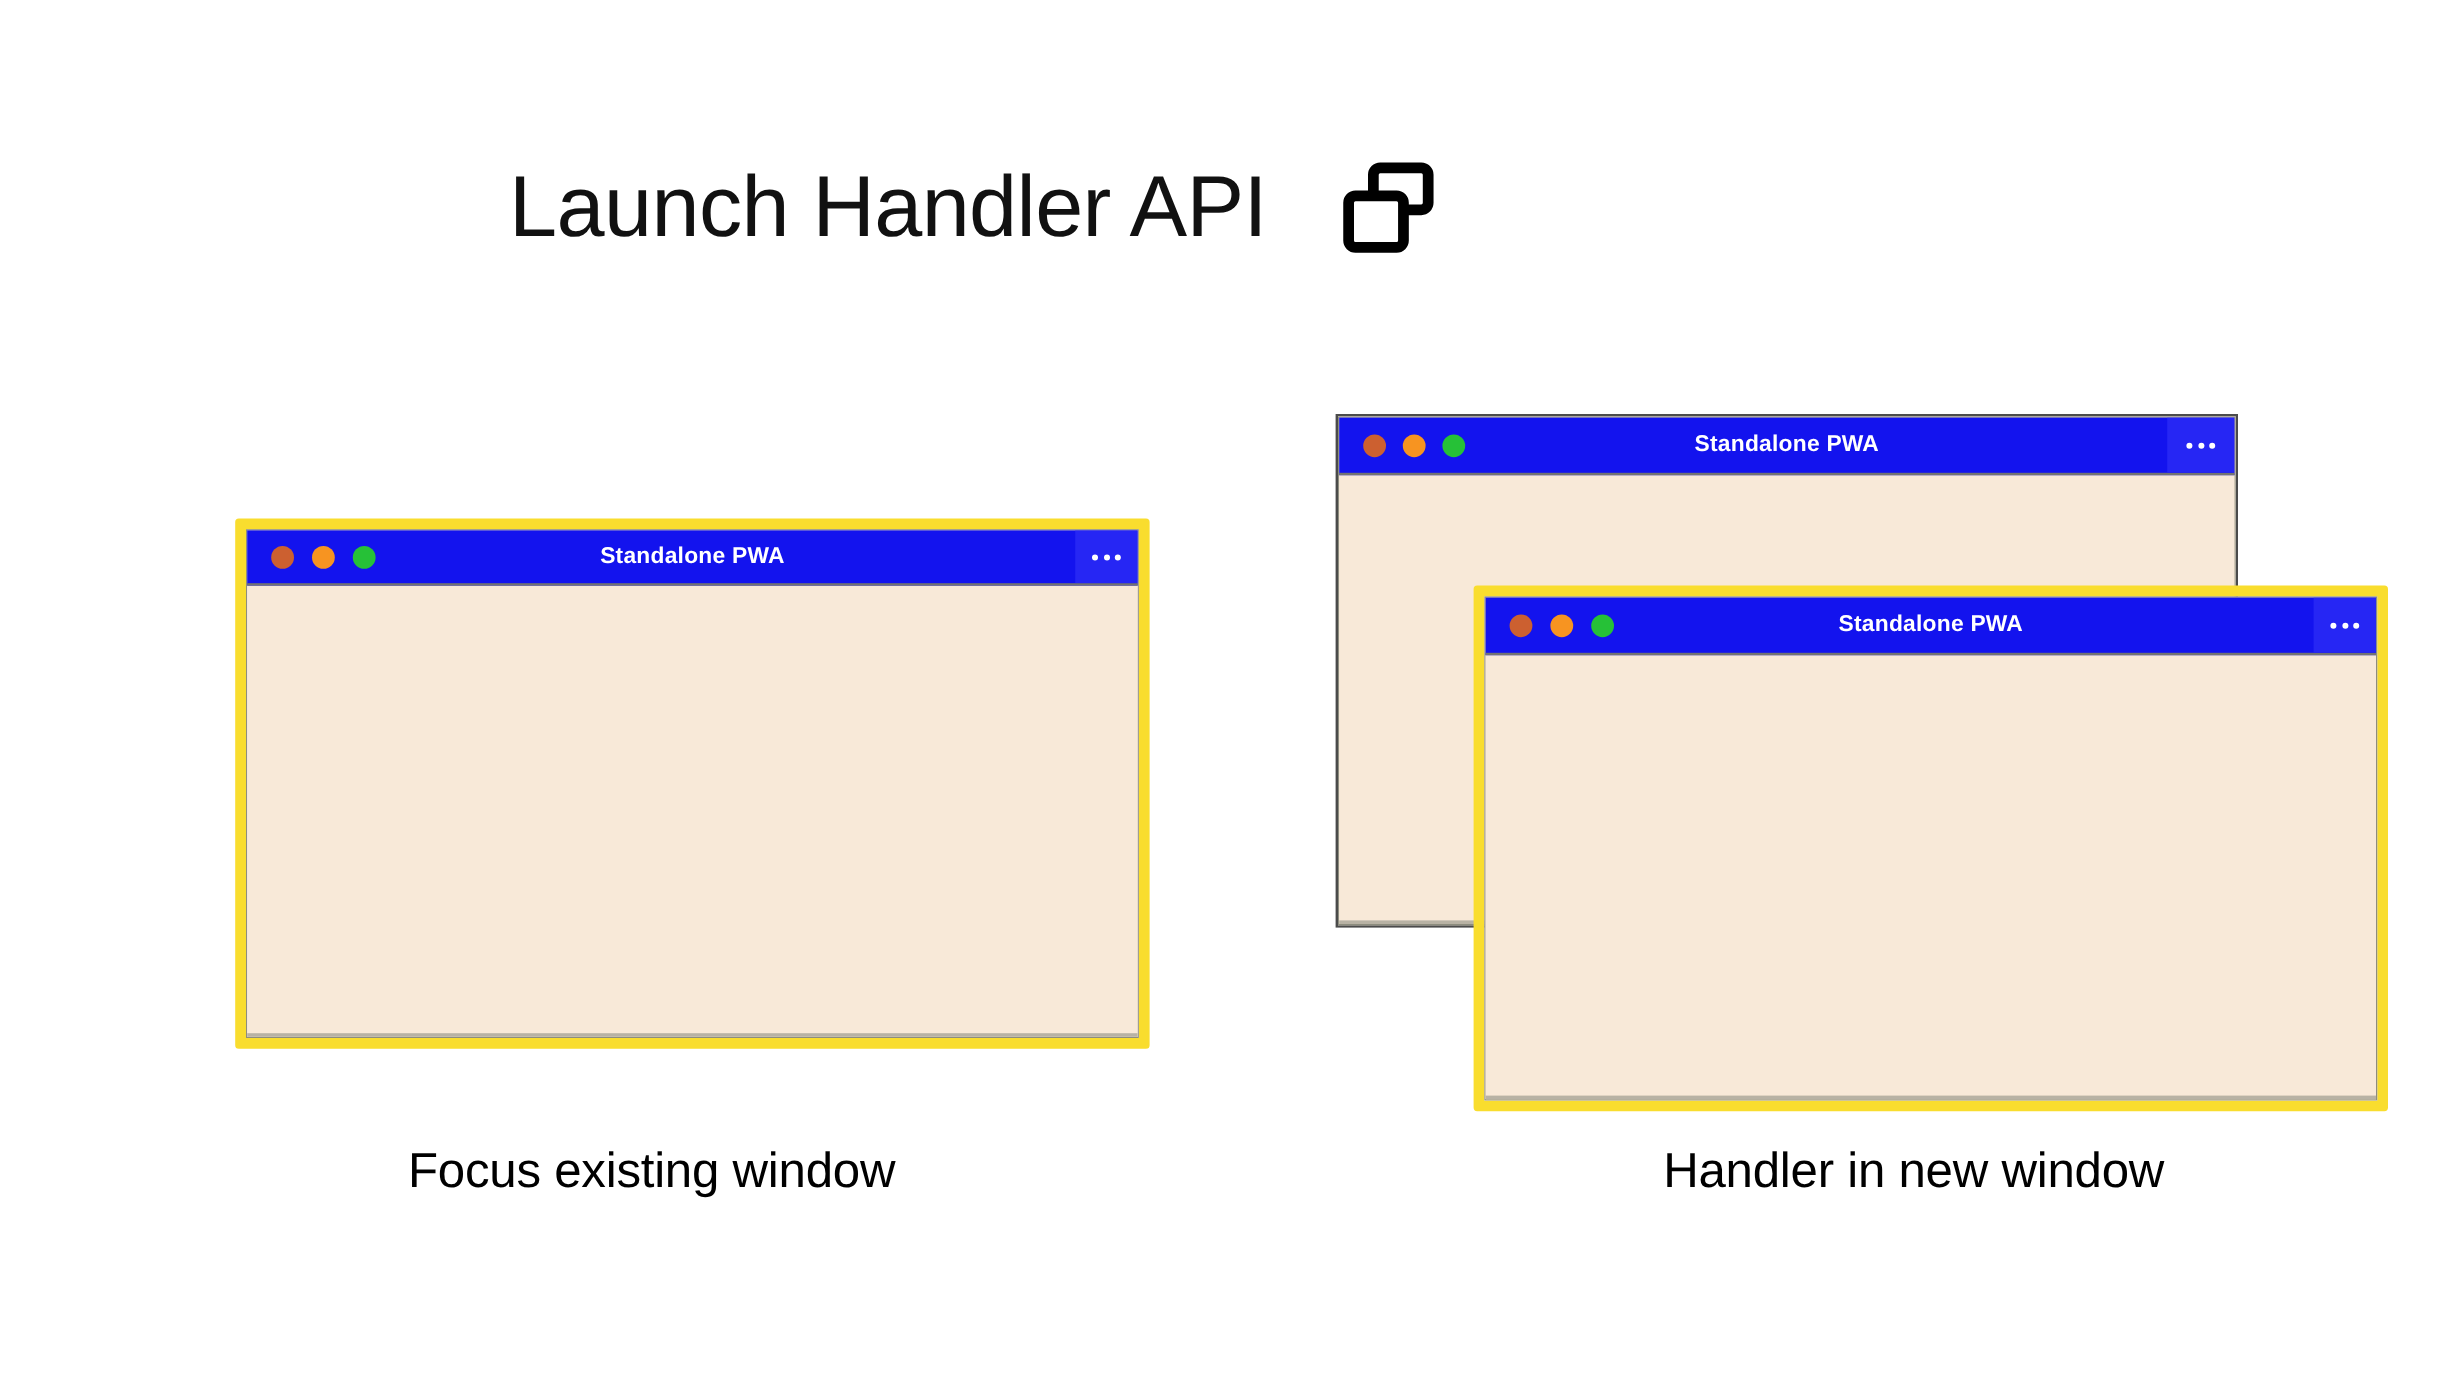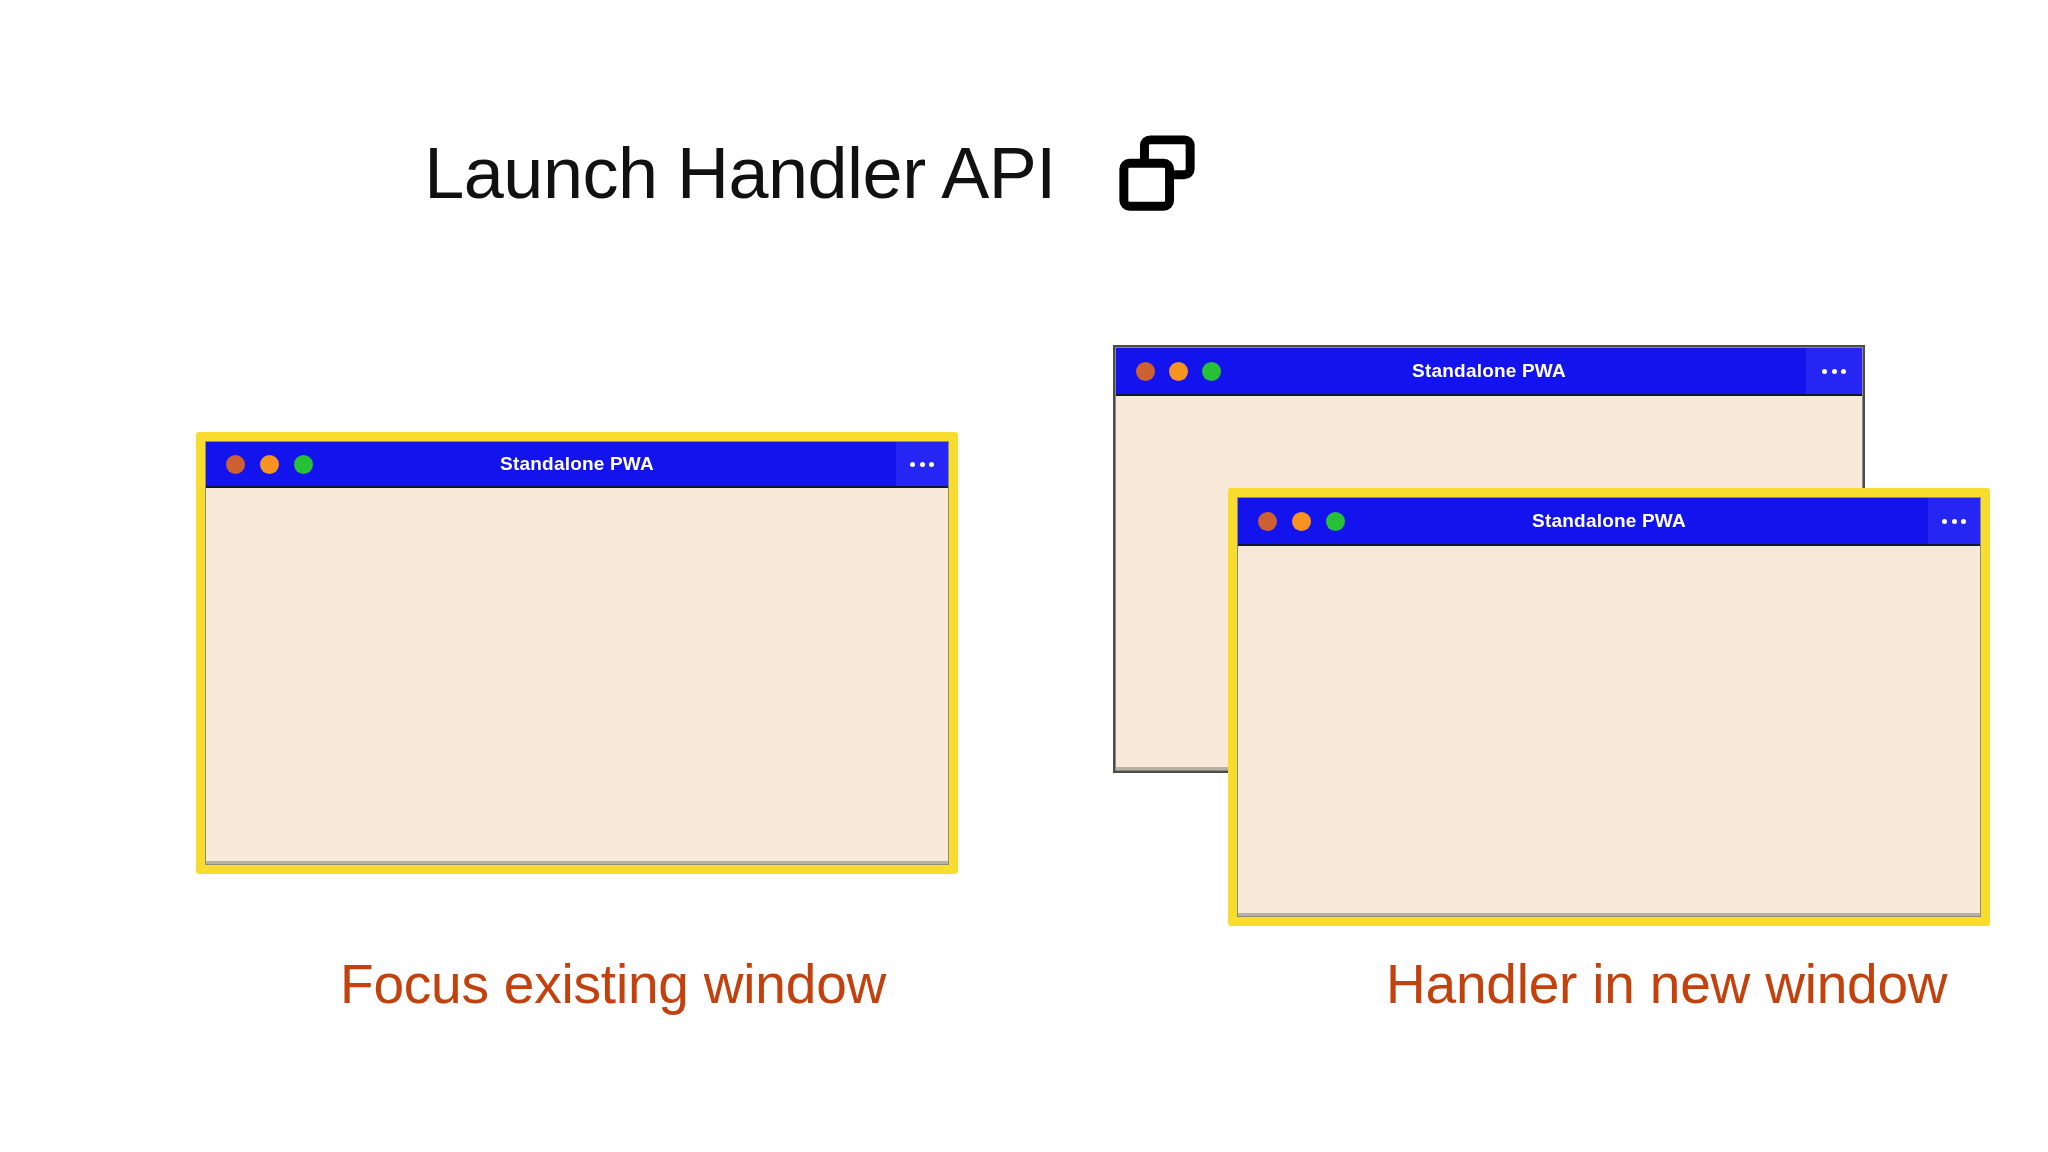--- a/index.html
+++ b/index.html
@@ -66,21 +66,21 @@
     background: #F8E9D8;
     box-shadow: inset 0 0 0 1px rgba(255,255,255,0.15);
   }
   .titlebar {
     position: relative;
     flex: none;
     background: #1313EE;
     display: flex;
     align-items: center;
     box-sizing: border-box;
-    border-bottom: 2px solid #0f172a;
+    border-bottom: 2px solid #737373;
     overflow: hidden;
   }
   .traffic-lights {
     display: flex;
     align-items: center;
     flex: none;
   }
   .dot {
     border-radius: 50%;
     display: block;
@@ -161,23 +161,23 @@
   #window-right-front .titlebar { height: 48px; }
   #window-right-front .traffic-lights { gap: 15px; margin-left: 20px; }
   #window-right-front .dot { width: 19px; height: 19px; }
   #window-right-front .win-title { font-size: 19px; }
   #window-right-front .menu-button { width: 52px; }
   #window-right-front .menu-button i { width: 5px; height: 5px; }
 
   
   .caption {
     position: absolute;
-    font-size: 55px;
+    font-size: 41px;
     font-weight: 400;
-    color: #c2410c;
+    color: #000000;
     white-space: nowrap;
     letter-spacing: -0.2px;
   }
   #caption-left  { left: 340px;  top: 952px; }
   #caption-right { left: 1386px; top: 952px; }
 </style>
 </head>
 <body>
 
 <div class="header">

